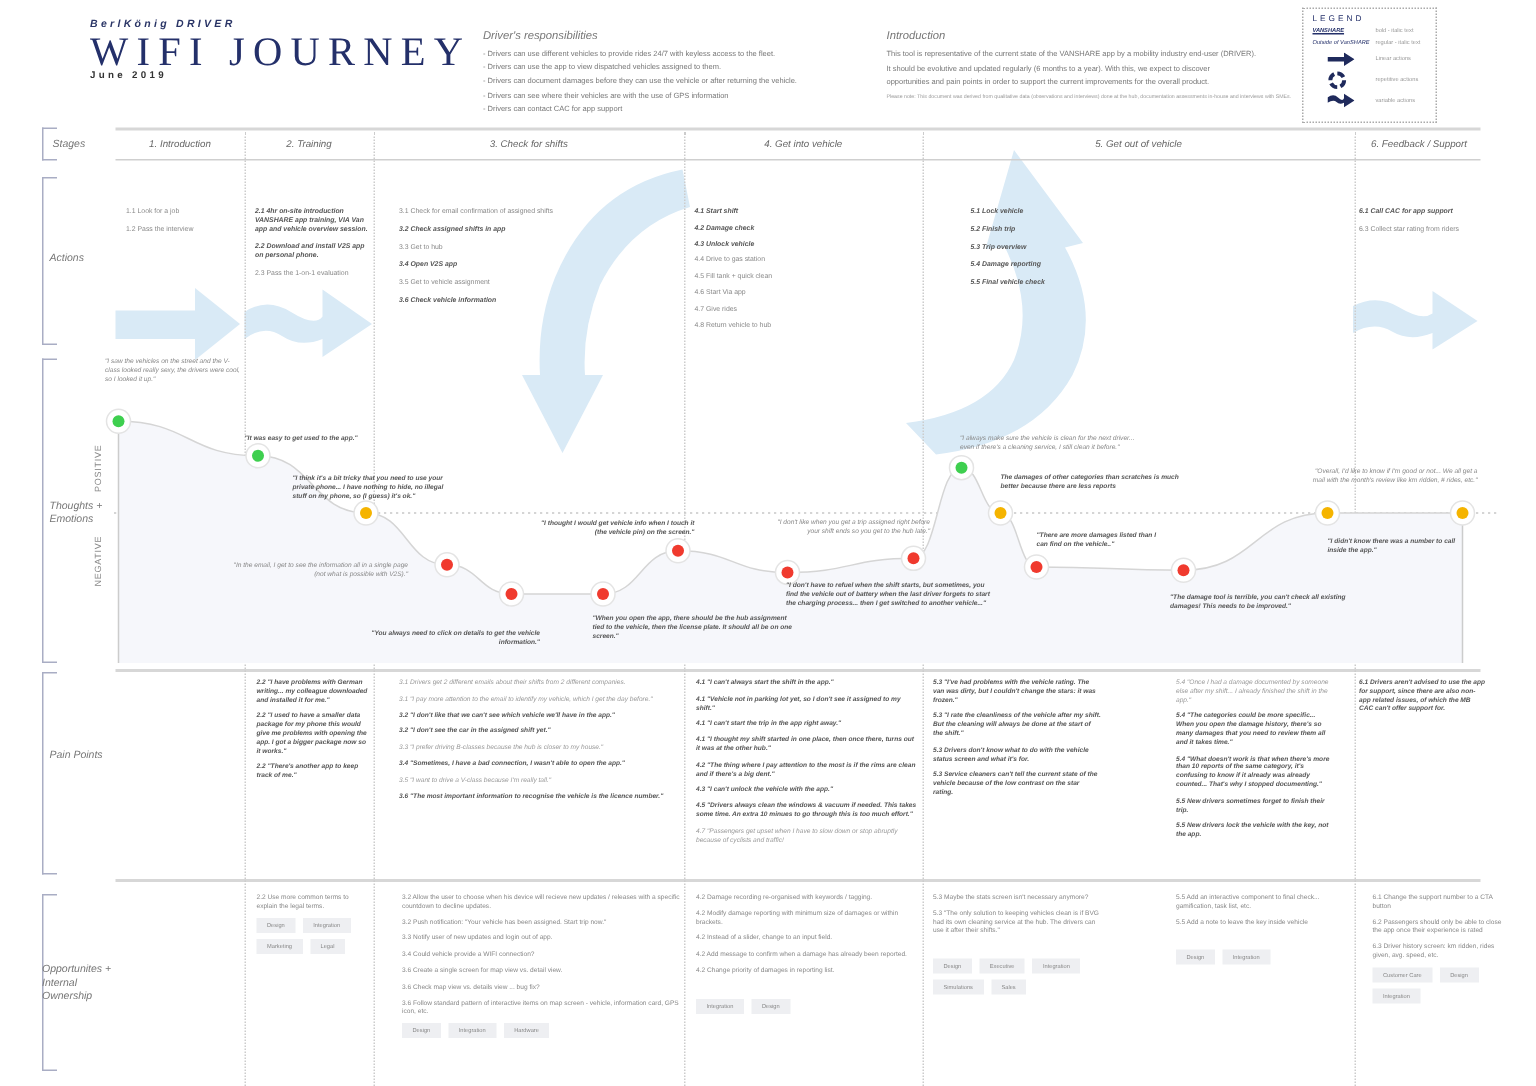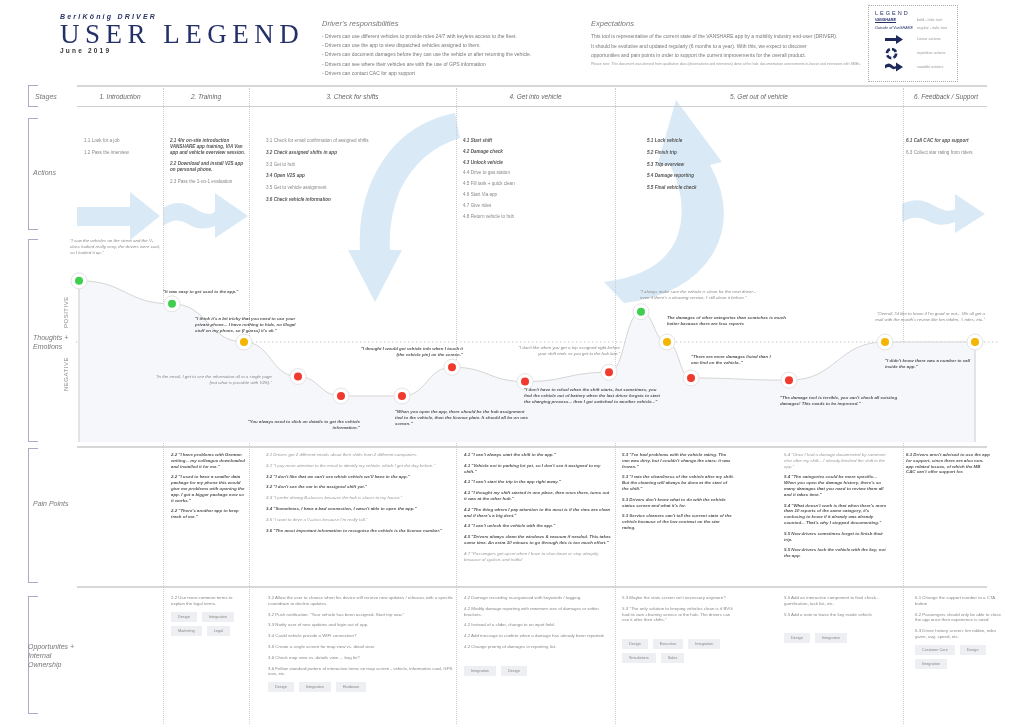--- a/index.html
+++ b/index.html
@@ -54,33 +54,33 @@
   .pp-item { margin-bottom: 5px; }
   .op { font-size: 4.4px; line-height: 5.8px; color: #888; margin-bottom: 5px; }
   .tags { display: flex; flex-wrap: wrap; gap: 4px 5px; margin-top: 3px; margin-bottom: 4px; }
   .tag { background: #eeeff2; font-size: 3.8px; color: #888; padding: 3px 7px; }
   svg { display: block; }
 </style>
 </head>
 <body>
 
 <div class="abs brand">BerlKönig DRIVER</div>
-<div class="abs title">USER LEGEND</div>
+<div class="abs title">WIFI JOURNEY</div>
 <div class="abs date">June 2019</div>
 
 <div class="abs resp-title">Driver's responsibilities</div>
 <div class="abs resp-list">
   <div>- Drivers can use different vehicles to provide rides 24/7 with keyless access to the fleet.</div>
   <div>- Drivers can use the app to view dispatched vehicles assigned to them.</div>
   <div>- Drivers can document damages before they can use the vehicle or after returning the vehicle.</div>
   <div>- Drivers can see where their vehicles are with the use of GPS information</div>
   <div>- Drivers can contact CAC for app support</div>
 </div>
 
-<div class="abs exp-title">Expectations</div>
+<div class="abs exp-title">Introduction</div>
 <div class="abs exp-body">
   <div class="l">This tool is representative of the current state of the VANSHARE app by a mobility industry end-user (DRIVER).</div>
   <div class="l">It should be evolutive and updated regularly (6 months to a year). With this, we expect to discover</div>
   <div class="l">opportunities and pain points in order to support the current improvements for the overall product.</div>
   <div class="note">Please note: This document was derived from qualitative data (observations and interviews) done at the hub, documentation assessments in-house and interviews with SMEs.</div>
 </div>
 
 <div class="abs legend">
   <div class="lt">LEGEND</div>
   <div class="row">

